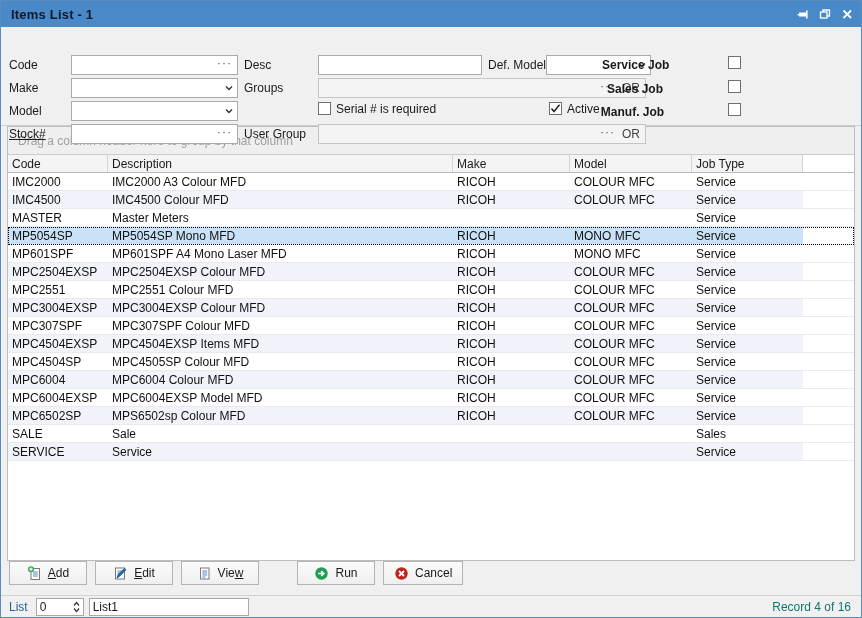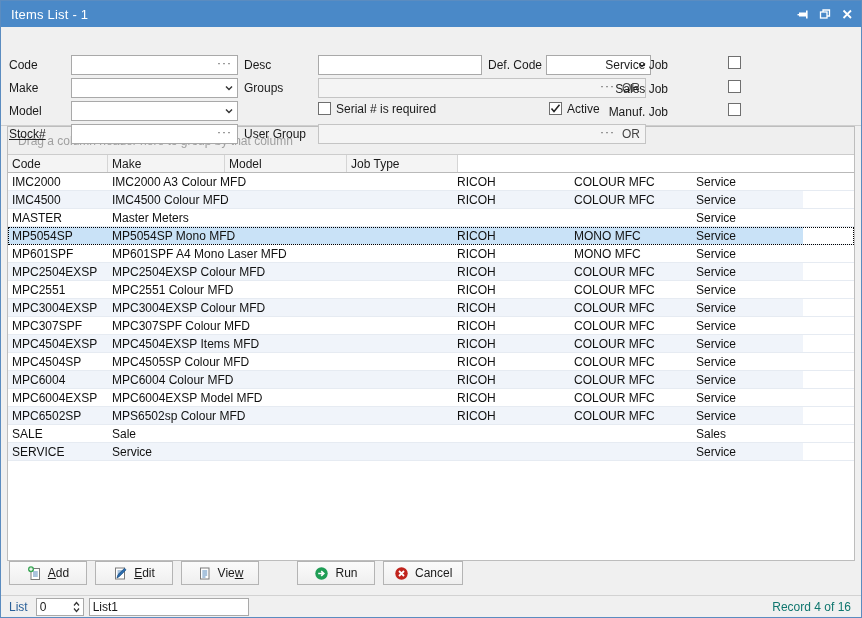--- a/index.html
+++ b/index.html
@@ -19,21 +19,21 @@
 
   
   .titlebar{
     height:26px;flex:0 0 26px;
     background:#4a89c8;
     display:flex;align-items:center;
     padding:0 4px 0 10px;
     box-sizing:border-box;
   }
   .titlebar-text{
-    color:#ffffff;font-weight:normal;font-size:13px;
+    color:#0f172a;font-weight:bold;font-size:13px;
     letter-spacing:.2px;flex:1;
   }
   .win-btns{display:flex;align-items:center;gap:2px;}
   .win-btn{
     width:20px;height:20px;display:flex;align-items:center;justify-content:center;
     cursor:default;
   }
   .win-btn svg{display:block;}
 
   
@@ -42,21 +42,21 @@
     background:#f0f0f0;
     border-bottom:1px solid #cfcfcf;
     position:relative;
     box-sizing:border-box;
   }
   .f-label{
     position:absolute;font-size:12px;color:#1a1a1a;
     white-space:nowrap;
   }
   .f-label.ul{text-decoration:underline;}
-  .f-label.r{text-align:right;}
+  .f-label.r{text-align:center;font-weight:bold;}
   .inp{
     position:absolute;box-sizing:border-box;
     border:1px solid #a9a9a9;background:#ffffff;
     height:20px;font-size:12px;
     display:flex;align-items:center;
   }
   .inp.disabled{background:#f4f4f4;border:1px solid #c4c4c4;}
   .inp .val{padding-left:3px;flex:1;overflow:hidden;white-space:nowrap;}
   .ell{
     font-size:12px;color:#555;letter-spacing:1px;
@@ -267,21 +267,21 @@
       <div class="val"></div>
       <div class="ell">···</div>
       <div class="or">OR</div>
     </div>
 
     <div class="cbx" style="left:317px;top:75px;">
       <div class="box"></div>
       <div class="cbx-lbl">Serial # is required</div>
     </div>
 
-    <div class="f-label" style="left:487px;top:31px;">Def. Code</div>
+    <div class="f-label" style="left:487px;top:31px;">Def. Model</div>
     <div class="inp" style="left:545px;top:28px;width:105px;">
       <div class="val"></div>
       <div class="caret">
           <svg width="10" height="10" viewBox="0 0 10 10">
             <polyline points="2,3.5 5,6.5 8,3.5" fill="none" stroke="#333" stroke-width="1.4"></polyline>
           </svg>
         </div>
     </div>
 
     <div class="cbx" style="left:548px;top:75px;">
@@ -307,20 +307,21 @@
     <div class="cbx" style="left:727px;top:76px;">
       <div class="box"></div>
     </div>
   </div>
 
   <div class="gridwrap">
     <div class="groupbar">Drag a column header here to group by that column</div>
 
     <div class="hdr">
       <div class="hc c-code">Code</div>
+      <div class="hc c-desc">Description</div>
       <div class="hc c-make">Make</div>
       <div class="hc c-model">Model</div>
       <div class="hc c-jt">Job Type</div>
       <div class="hc filler"></div>
     </div>
 
     <div class="rows" id="grid-rows">
         <div class="row">
           <div class="cell c-code">IMC2000</div>
           <div class="cell c-desc">IMC2000 A3 Colour MFD</div>

